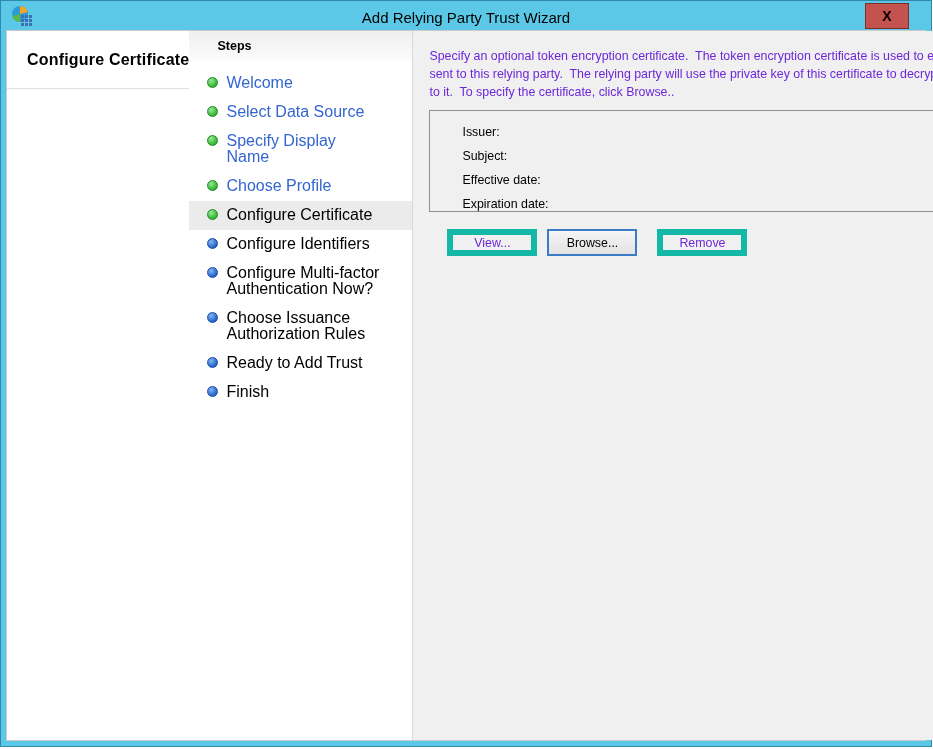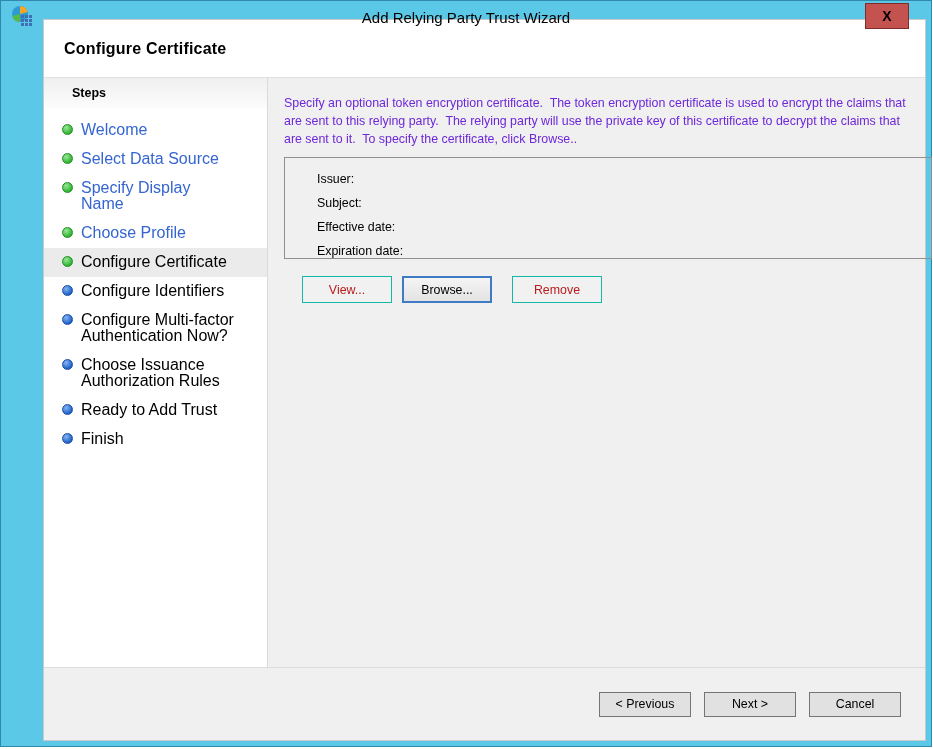--- a/index.html
+++ b/index.html
@@ -16,21 +16,21 @@
   .window{
     position:absolute; inset:0px 1px 2px 0px;
     border:1px solid #2E89AC;
     background:var(--titlebar);
     display:flex; flex-direction:column;
     padding:0 5px 5px 5px;
   }
 
   
   .titlebar{
-    position:relative; height:18px; flex:none;
+    position:relative; height:29px; flex:none;
     background:var(--titlebar);
   }
   .app-icon{position:absolute; left:4px; top:4px; width:26px; height:25px;}
   .titlebar .title{
     position:absolute; left:0; right:0; top:0;
     text-align:center; line-height:33px;
     font-size:15px; color:#000;
   }
   .close-btn{
     position:absolute; right:17px; top:2px;
@@ -40,21 +40,21 @@
     color:#000; font-weight:700; font-size:14px;
     font-family:"Liberation Sans",sans-serif;
     cursor:pointer; line-height:1;
   }
 
   
   .inner{
     flex:1; min-height:0;
     background:#FFFFFF;
     border:1px solid #C9C9C9;
-    display:flex; flex-direction:column;margin-left:37px;
+    display:flex; flex-direction:row;
   }
   .page-header{
     height:58px; flex:none; background:#FFFFFF;
     border-bottom:1px solid #E0E0E0;
     display:flex; align-items:center;
   }
   .page-header h1{
     font-size:16px; font-weight:700; color:#000;
     padding-left:20px; letter-spacing:.2px;
   }
@@ -106,21 +106,21 @@
     border:1px solid #8F8F8F;
     padding:9px 32px;
   }
   .cert-row{font-size:12.4px; line-height:24px; color:#000;}
   .cert-actions{margin:17px 0 0 18px; display:flex;}
   .cert-actions button{
     width:90px; height:27px;
     font-family:"Liberation Sans",sans-serif; font-size:12.4px;
   }
   .cert-actions button.disabled{
-    background:#F1F1F1; border:1px solid #14b8a6; color:#b91c1c;
+    background:#F1F1F1; border:6px solid #14b8a6; color:#6d28d9;
   }
   .cert-actions button.focused{
     background:linear-gradient(#F5F5F5,#E3E3E3);
     border:2px solid #3E7BC4; color:#000; cursor:pointer;
   }
   .cert-actions button:nth-child(1){margin-right:10px;}
   .cert-actions button:nth-child(2){margin-right:20px;}
 
   
   .footer{

